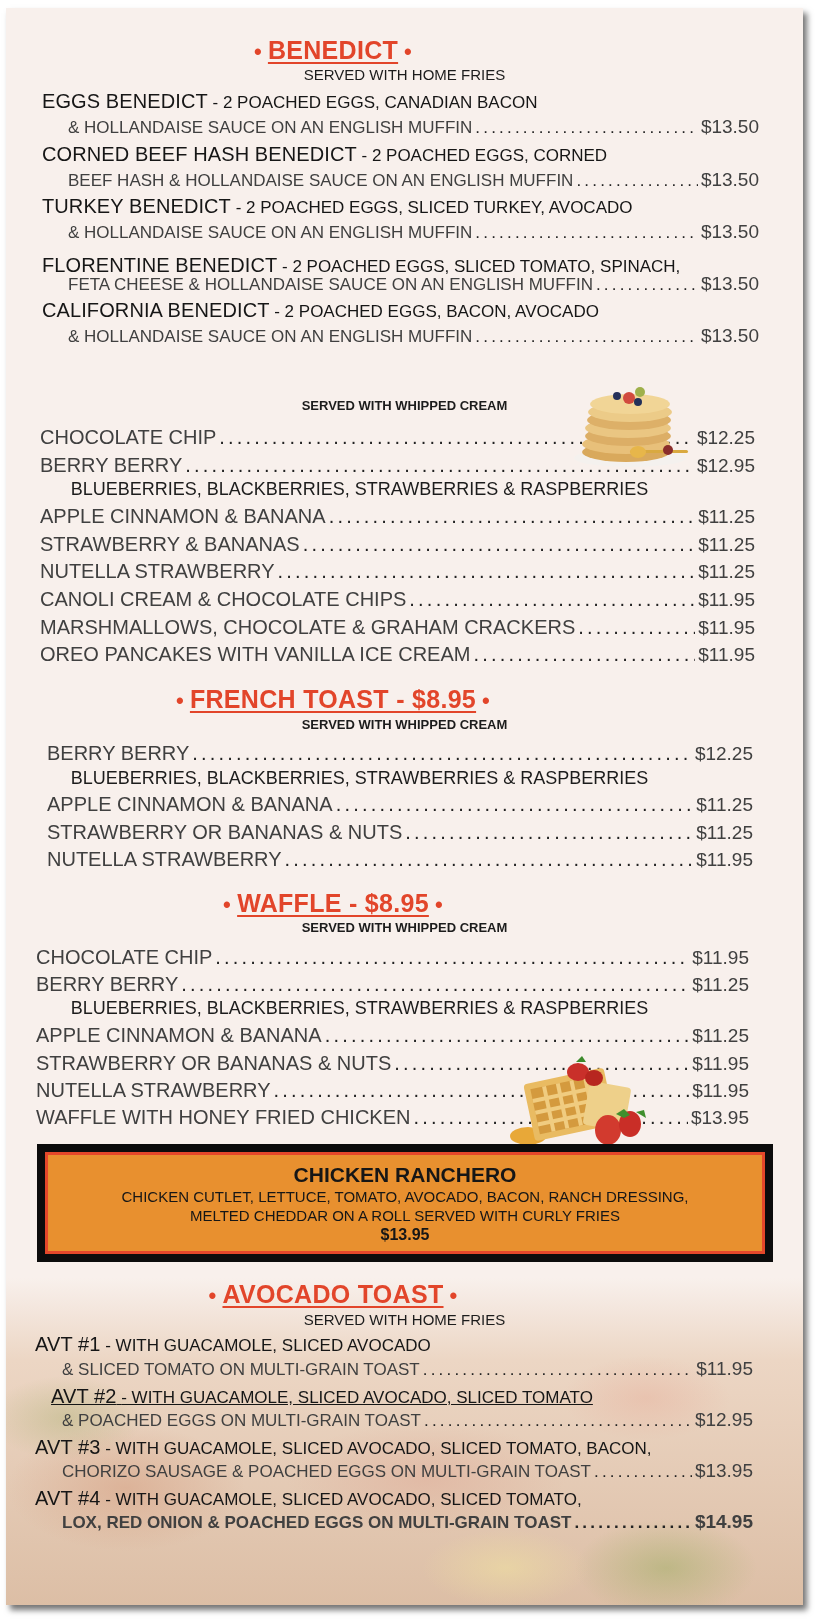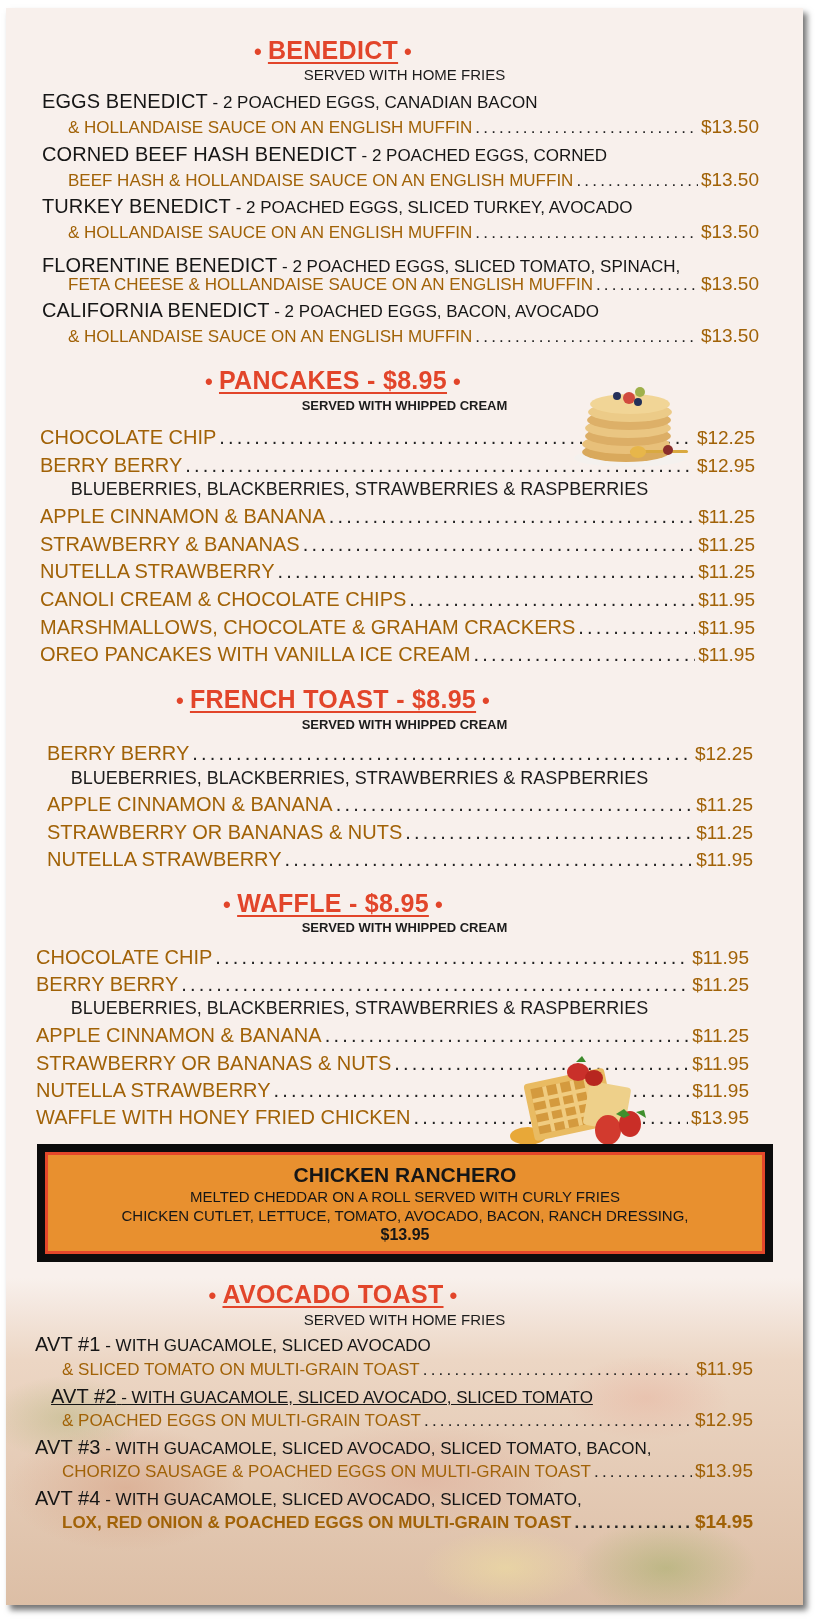--- a/index.html
+++ b/index.html
@@ -23,21 +23,21 @@
     color:#e2452a; font-weight:bold; font-size:25px; letter-spacing:0.3px;
   }
   .sec-head .t { text-decoration:underline; text-decoration-thickness:2px; text-underline-offset:3px; }
   .sec-head .dot { color:#e2452a; font-size:22px; padding:0 6px; }
   .sub {
     position:absolute; left:0; width:797px; text-align:center;
     color:#1c1c1c; font-size:15px;
   }
   .sub.lg { font-size:13px;font-weight:bold; }
   .row {
-    position:absolute; display:flex; align-items:baseline; color:#a16207; white-space:nowrap;
+    position:absolute; display:flex; align-items:baseline; color:#404040; white-space:nowrap;
   }
   .row .name { flex:0 0 auto; }
   .row .dots {
     flex:1 1 auto; overflow:hidden; margin:0 3px; letter-spacing:3.2px; color:#222;
   }
   .row .dots::before { content:"..........................................................................................................................................................."; }
   .row .price { flex:0 0 auto; font-size:19px; }
   .l1 { position:absolute; color:#161616; font-size:17px; white-space:nowrap; }
   .l1 b { font-size:20px; font-weight:normal; letter-spacing:0.1px; }
   .desc-row { font-size:17px; }
@@ -108,23 +108,20 @@
       <span class="price">$13.50</span>
     </div>
 
   <div class="l1" style="left:36px; top:291px;"><b>CALIFORNIA BENEDICT</b> <span>- 2 POACHED EGGS, BACON, AVOCADO</span></div>
   <div class="row desc-row" style="left:62px; right:44px; top:317px;">
       <span class="name">&amp; HOLLANDAISE SAUCE ON AN ENGLISH MUFFIN</span>
       <span class="dots"></span>
       <span class="price">$13.50</span>
     </div>
 
-  <div class="sec-head" style="top:358px;">
-    <span class="dot">•</span><span class="t">PANCAKES - $8.95</span><span class="dot">•</span>
-  </div>
   <div class="sub lg" style="top:390px;">SERVED WITH WHIPPED CREAM</div>
 
   <div class="row item-row" style="left:34px; right:48px; top:418px;">
       <span class="name">CHOCOLATE CHIP</span>
       <span class="dots"></span>
       <span class="price">$12.25</span>
     </div>
   <div class="row item-row" style="left:34px; right:48px; top:446px;">
       <span class="name">BERRY BERRY</span>
       <span class="dots"></span>
@@ -266,22 +263,22 @@
     <path d="M70 10 l6 -6 l4 6 z" fill="#3c8a2c"></path>
     <ellipse cx="102" cy="78" rx="13" ry="15" fill="#d23a2e"></ellipse>
     <ellipse cx="124" cy="72" rx="11" ry="13" fill="#c92e27"></ellipse>
     <path d="M110 62 l8 -5 l6 6 l-6 3 z" fill="#3f8f2d"></path>
     <path d="M130 60 l8 -2 l2 8 z" fill="#3f8f2d"></path>
   </svg>
 
   <div class="special">
     <div class="special-inner">
       <div class="special-title">CHICKEN RANCHERO</div>
+      <div class="special-desc">CHICKEN CUTLET, LETTUCE, TOMATO, AVOCADO, BACON, RANCH DRESSING,</div>
       <div class="special-desc">MELTED CHEDDAR ON A ROLL SERVED WITH CURLY FRIES</div>
-      <div class="special-desc">CHICKEN CUTLET, LETTUCE, TOMATO, AVOCADO, BACON, RANCH DRESSING,</div>
       <div class="special-price">$13.95</div>
     </div>
   </div>
 
   <div class="avo-bg"></div>
 
   <div class="sec-head" style="top:1272px;">
     <span class="dot">•</span><span class="t">AVOCADO TOAST</span><span class="dot">•</span>
   </div>
   <div class="sub" style="top:1303px;">SERVED WITH HOME FRIES</div>

